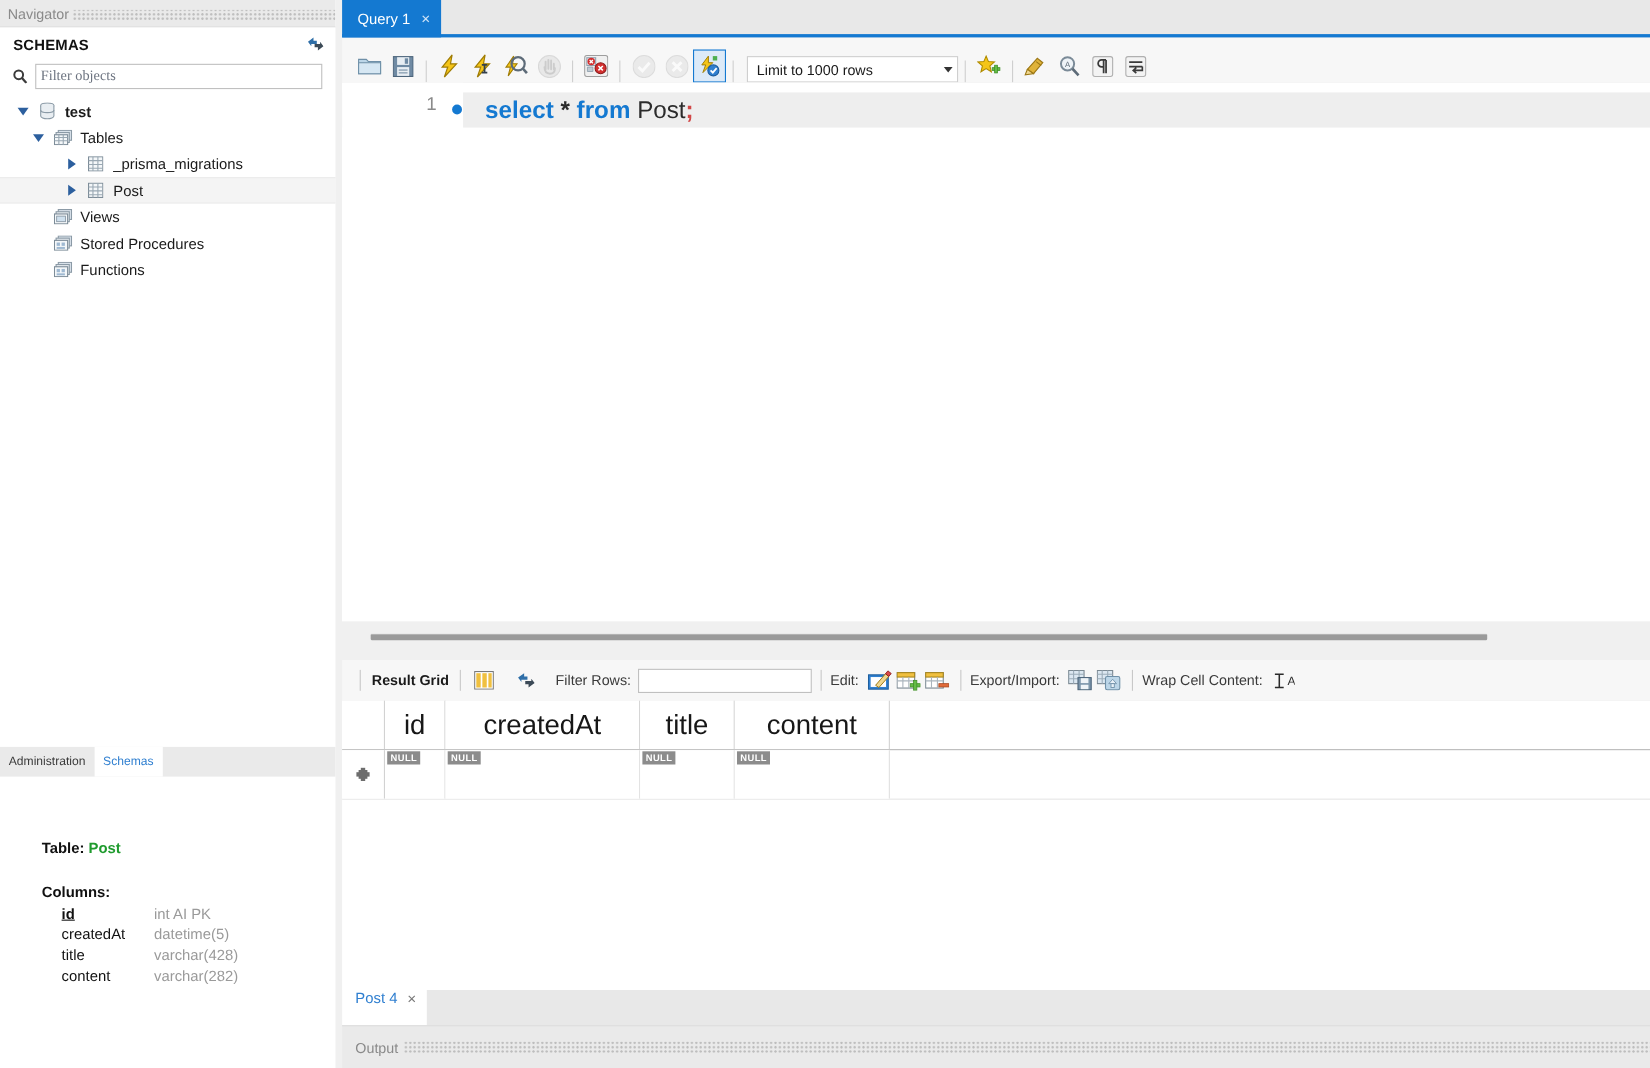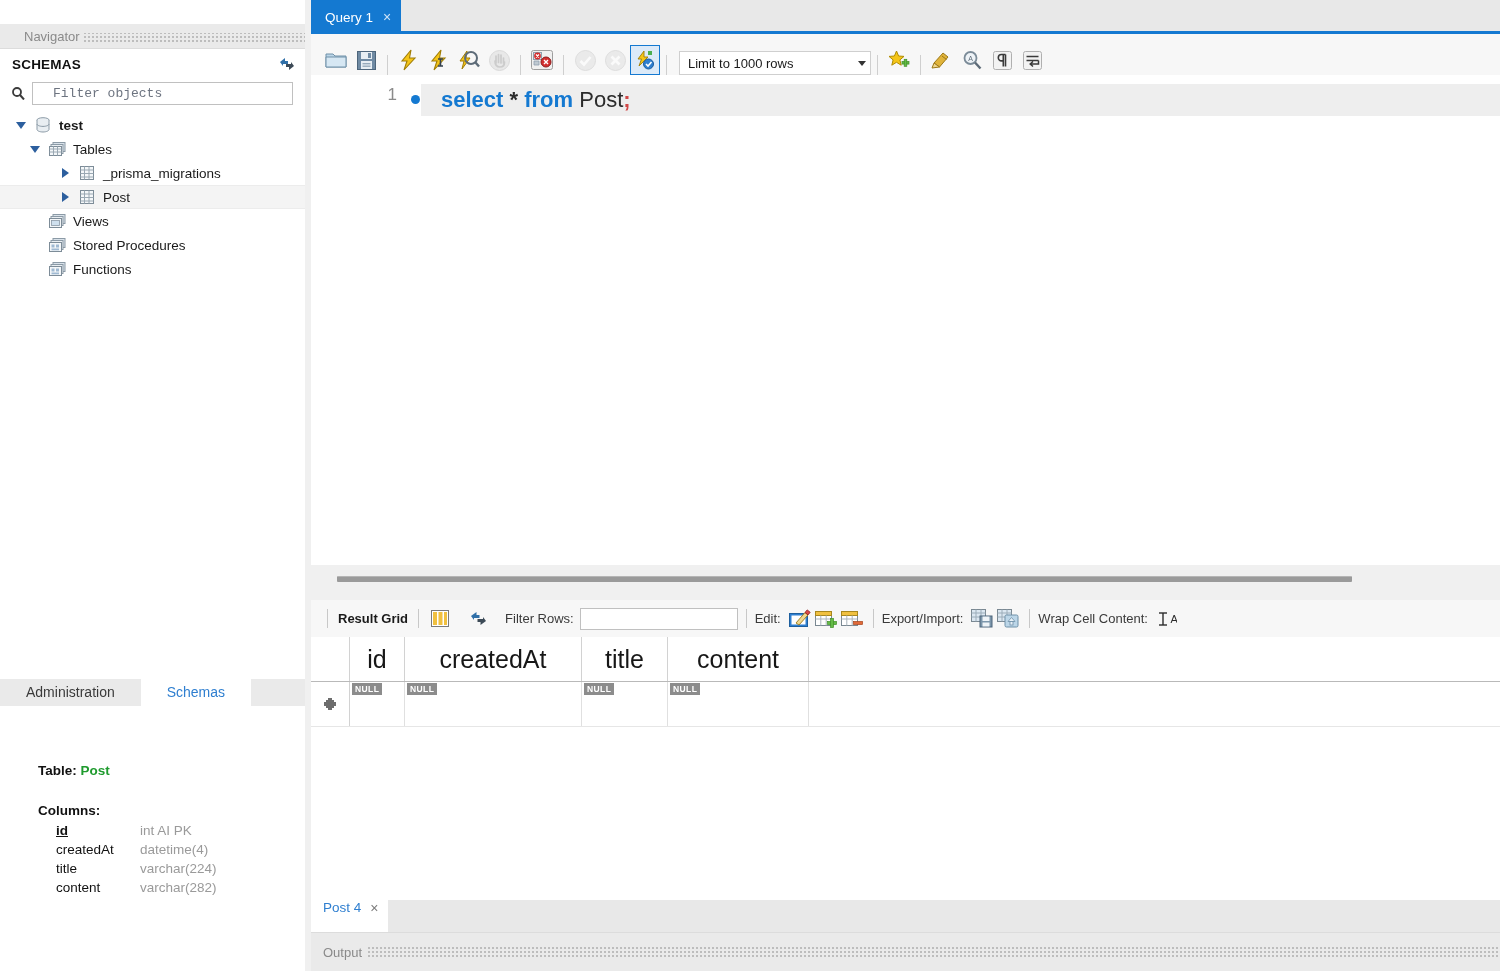--- a/index.html
+++ b/index.html
@@ -8,40 +8,40 @@
     font-family:"Liberation Sans","DejaVu Sans",sans-serif;
     font-size:13px;color:#1a1a1a;background:#ffffff;
     -webkit-font-smoothing:antialiased;
   }
   .app{position:relative;width:1500px;height:971px;}
 
   
   .sidebar{position:absolute;left:0;top:0;width:305px;height:971px;background:#ffffff;}
   .panel-header{
     height:24px;background:#eaeaea;display:flex;align-items:center;
-    padding-left:24px;color:#8a8a8a;font-size:13px;
-    border-bottom:1px solid #dcdcdc;overflow:hidden;white-space:nowrap;margin-top:24px;
+    padding-left:7px;color:#8a8a8a;font-size:13px;
+    border-bottom:1px solid #dcdcdc;overflow:hidden;white-space:nowrap;
   }
   .panel-header .dots{
     flex:1;height:10px;margin-left:3px;margin-top:3px;
     background-image:radial-gradient(#bdbdbd 1px, transparent 1.2px);
     background-size:4px 4px;background-position:0 2px;
   }
   .schemas-bar{
     height:30px;display:flex;align-items:center;justify-content:space-between;
     padding:0 10px 0 12px;background:#fff;
   }
   .schemas-bar .title{font-weight:bold;font-size:13.5px;color:#111;letter-spacing:.2px;}
   .refresh-ic{width:16px;height:14px;position:relative;cursor:pointer;}
   .refresh-ic svg{display:block;}
   .filter-row{display:flex;align-items:center;gap:6px;padding:0 12px 0 10px;height:28px;}
   .search-ic{width:16px;height:16px;display:flex;align-items:center;justify-content:center;}
   .filter-input{
     flex:1;height:21px;border:1px solid #c0c0c0;background:#fff;
-    font-family:Liberation Mono, monospace;font-size:13px;color:#222;padding:0 20px;outline:none;
+    font-family:Liberation Serif, serif;font-size:13px;color:#222;padding:0 4px;outline:none;
   }
   .filter-input::placeholder{color:#6d7480;}
 
   .tree{margin-top:6px;user-select:none;}
   .tnode{
     display:flex;align-items:center;height:24px;padding-left:10px;
     font-size:13.5px;color:#1a1a1a;cursor:default;white-space:nowrap;
   }
   .tnode.sel{background:#f4f4f4;border-top:1px solid #ececec;border-bottom:1px solid #ececec;height:22px;}
   .tw{width:22px;display:flex;align-items:center;justify-content:center;flex:0 0 22px;}
@@ -50,21 +50,21 @@
   .arrow-d{width:0;height:0;border-top:7px solid #2c5f9e;border-left:5px solid transparent;border-right:5px solid transparent;}
   .ticon{width:22px;flex:0 0 22px;display:flex;align-items:center;justify-content:center;margin-right:4px;}
   .tlabel{padding-left:1px;}
   .tlabel.bold{font-weight:bold;}
 
   .ind1{padding-left:10px;} .ind2{padding-left:24px;} .ind3{padding-left:54px;}
 
   
   .side-tabs{position:absolute;left:0;bottom:265px;width:305px;height:27px;background:#eaeaea;display:flex;align-items:flex-end;}
   .side-tab{
-    height:27px;line-height:27px;padding:0 26px;font-size:14px;color:#3a3a3a;cursor:pointer;
+    height:27px;line-height:27px;padding:0 8px;font-size:11px;color:#3a3a3a;cursor:pointer;
   }
   .side-tab.active{background:#ffffff;color:#2f7fd0;}
 
   .info-panel{position:absolute;left:0;bottom:0;width:305px;height:238px;background:#fff;}
   .info-body{padding:28px 0 0 38px;font-size:13.5px;line-height:20px;}
   .info-table-line{font-weight:bold;color:#111;margin-bottom:20px;}
   .info-table-line .tname{color:#1f9b2e;}
   .info-cols-title{font-weight:bold;color:#111;}
   .col-row{display:flex;padding-left:18px;line-height:19px;}
   .col-name{width:84px;color:#111;}
@@ -326,25 +326,25 @@
           <span>Table:</span>
           <span class="tname">Post</span>
         </div>
         <div class="info-cols-title">Columns:</div>
         <div class="col-row">
           <span class="col-name pk">id</span>
           <span class="col-type">int AI PK</span>
         </div>
         <div class="col-row">
           <span class="col-name">createdAt</span>
-          <span class="col-type">datetime(4)</span>
+          <span class="col-type">datetime(5)</span>
         </div>
         <div class="col-row">
           <span class="col-name">title</span>
-          <span class="col-type">varchar(224)</span>
+          <span class="col-type">varchar(428)</span>
         </div>
         <div class="col-row">
           <span class="col-name">content</span>
           <span class="col-type">varchar(282)</span>
         </div>
       </div>
     </div>
 
   </div>
 

